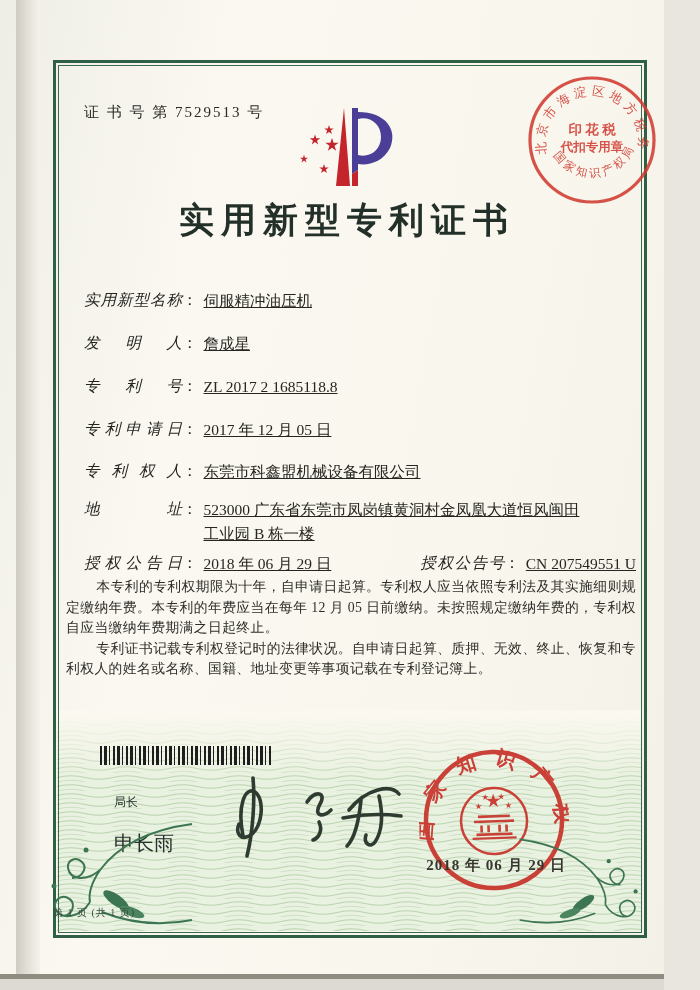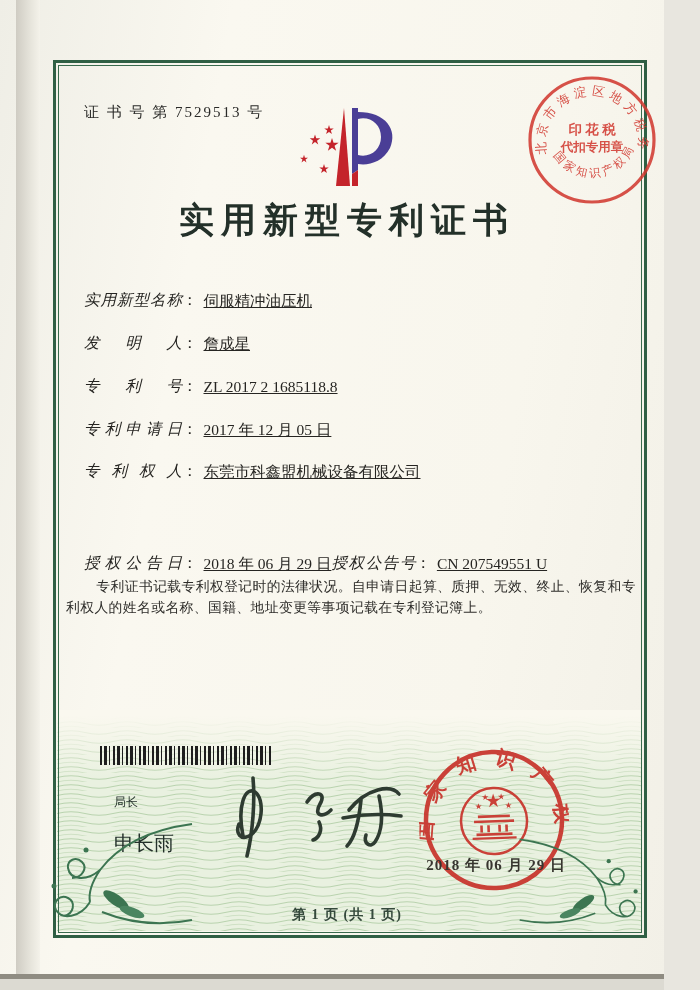--- a/index.html
+++ b/index.html
@@ -22,40 +22,40 @@
 
   .cert-no{position:absolute;left:84px;top:103px;font-size:15px;letter-spacing:2px;color:#2a2a28;}
   .logo{position:absolute;left:298px;top:106px;}
   .title{position:absolute;left:53px;top:197px;width:588px;text-align:center;
          font-size:35px;font-weight:bold;letter-spacing:7px;color:#233029;}
 
   .field{position:absolute;left:84px;width:548px;font-size:15.5px;line-height:22px;color:#262522;}
   .flabel{display:inline-block;width:98px;text-align:justify;text-align-last:justify;vertical-align:top;font-style:italic;}
   .fcolon{display:inline-block;vertical-align:top;margin-right:6px;}
   .fvalue{display:inline-block;vertical-align:top;max-width:430px;white-space:pre-line;line-height:24px;text-decoration:underline;}
-  .grant-row{display:flex;justify-content:flex-start;width:552px;}
+  .grant-row{display:flex;justify-content:space-between;width:552px;}
   .grant-right .flabel{width:84px;}
 
   .paras{position:absolute;left:66px;top:577px;width:574px;font-size:13.8px;
          line-height:20.6px;letter-spacing:.4px;color:#2e2d2a;}
   .paras p{margin:0;text-indent:2.2em;}
 
   .barcode{position:absolute;left:100px;top:746px;width:172px;height:19px;
      background:repeating-linear-gradient(90deg,#1e1e1e 0,#1e1e1e 2px,rgba(0,0,0,0) 2px,rgba(0,0,0,0) 4px,
      #1e1e1e 4px,#1e1e1e 7px,rgba(0,0,0,0) 7px,rgba(0,0,0,0) 9px,#1e1e1e 9px,#1e1e1e 10px,
      rgba(0,0,0,0) 10px,rgba(0,0,0,0) 13px);}
 
   .director-title{position:absolute;left:114px;top:794px;font-size:12px;color:#23302a;}
   .director-name{position:absolute;left:114px;top:830px;font-size:20px;color:#23302a;}
   .signature{position:absolute;left:215px;top:772px;}
   .seal{position:absolute;left:419px;top:745px;opacity:.93;transform:rotate(-2deg);}
   .seal-date{position:absolute;left:423px;top:856px;width:146px;text-align:center;
        font-size:15px;letter-spacing:1px;color:#37352f;font-weight:bold;}
-  .footer{position:absolute;left:53px;top:906px;width:588px;text-align:center;
-       font-size:14px;color:#35493c;letter-spacing:1px;font-weight:bold;}
+  .footer{position:absolute;left:53px;top:906px;width:588px;text-align:left;
+       font-size:10px;color:#35493c;letter-spacing:1px;}
 
   .tax-stamp{position:absolute;left:524px;top:72px;opacity:.88;}
   .ornament-left{position:absolute;left:44px;top:820px;}
   .ornament-right{position:absolute;left:518px;top:833px;transform:scaleX(-1);}
 </style>
 </head>
 <body>
 
 <div class="scan">
   <div class="shadow-left"></div>
@@ -107,31 +107,36 @@
   </div>
   <div class="field" style="top:375px">
     <span class="flabel">专利号</span><span class="fcolon">：</span><span class="fvalue">ZL 2017 2 1685118.8</span>
   </div>
   <div class="field" style="top:418px">
     <span class="flabel">专利申请日</span><span class="fcolon">：</span><span class="fvalue">2017 年 12 月 05 日</span>
   </div>
   <div class="field" style="top:460px">
     <span class="flabel">专利权人</span><span class="fcolon">：</span><span class="fvalue">东莞市科鑫盟机械设备有限公司</span>
   </div>
+  <div class="field" style="top:498px">
+    <span class="flabel">地址</span><span class="fcolon">：</span><span class="fvalue">523000 广东省东莞市凤岗镇黄洞村金凤凰大道恒风闽田
+工业园 B 栋一楼</span>
+  </div>
 
   <div class="field grant-row" style="top:552px">
     <span>
       <span class="flabel">授权公告日</span><span class="fcolon">：</span><span class="fvalue">2018 年 06 月 29 日</span>
     </span>
     <span class="grant-right">
       <span class="flabel">授权公告号</span><span class="fcolon">：</span><span class="fvalue">CN 207549551 U</span>
     </span>
   </div>
 
   <div class="paras">
+    <p>本专利的专利权期限为十年，自申请日起算。专利权人应当依照专利法及其实施细则规定缴纳年费。本专利的年费应当在每年 12 月 05 日前缴纳。未按照规定缴纳年费的，专利权自应当缴纳年费期满之日起终止。</p>
     <p>专利证书记载专利权登记时的法律状况。自申请日起算、质押、无效、终止、恢复和专利权人的姓名或名称、国籍、地址变更等事项记载在专利登记簿上。</p>
   </div>
 
   <div class="barcode"></div>
 
   <div class="director-title">局长</div>
   <div class="director-name">申长雨</div>
 
   <svg class="signature" width="195" height="95" viewBox="0 0 195 95" fill="none" stroke="#2e3b31" stroke-width="3.6" stroke-linecap="round">
     <path d="M28,64 C22,34 30,14 40,20 C50,27 48,56 34,64 C26,68 20,62 24,52"></path>

